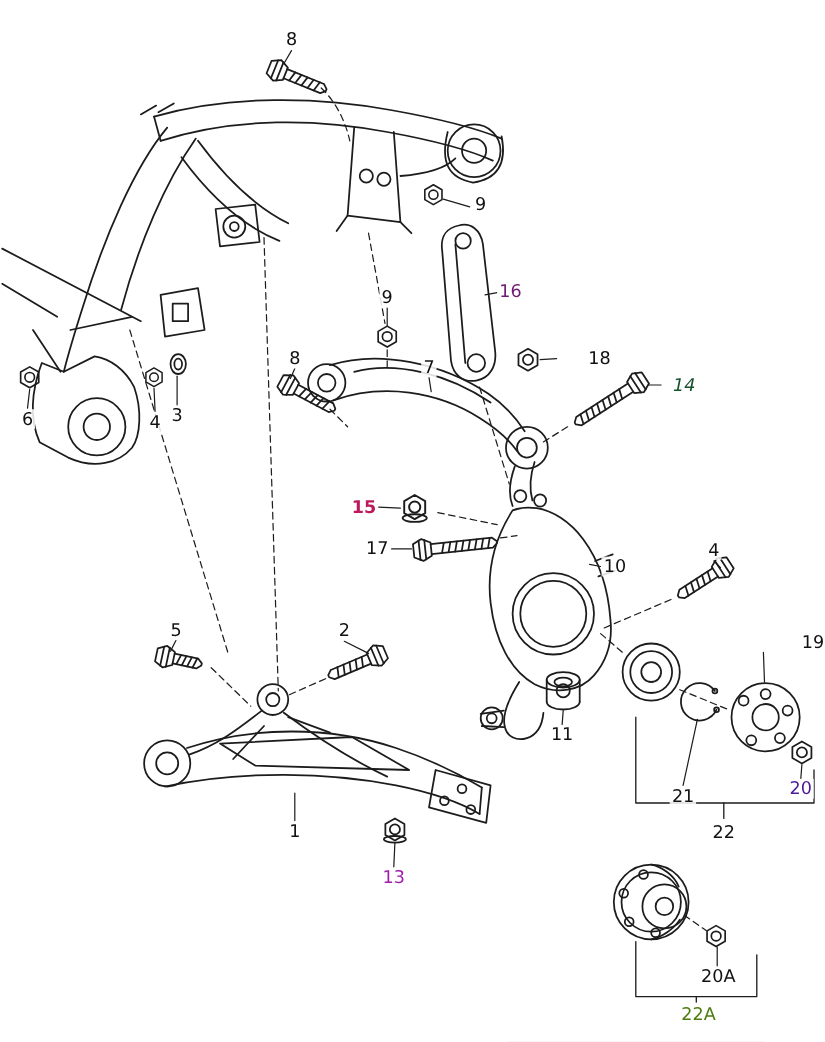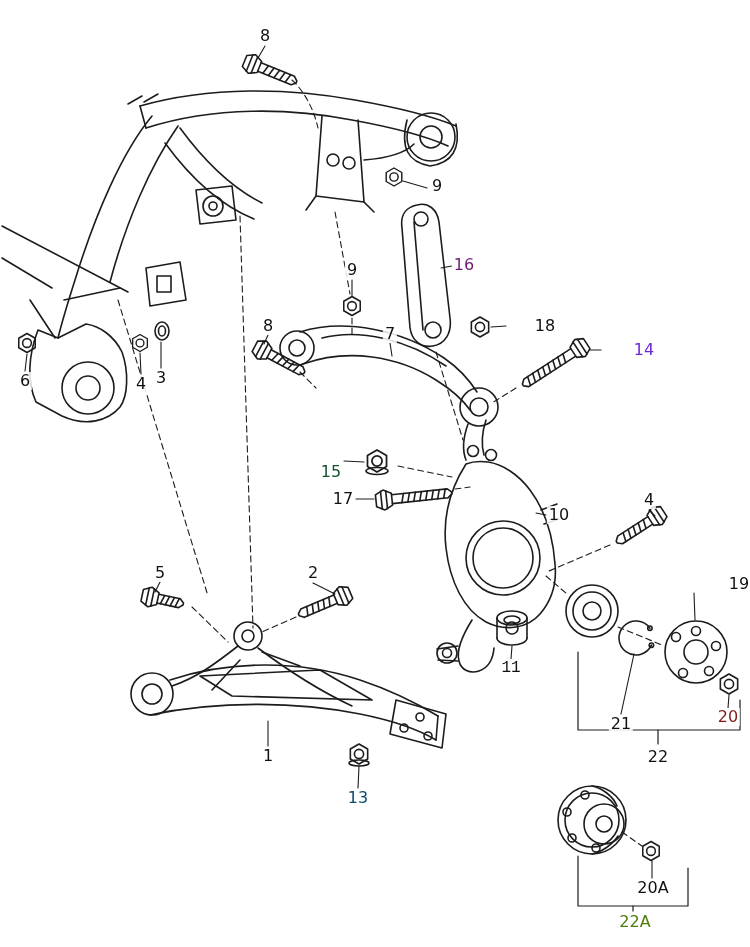--- a/index.html
+++ b/index.html
@@ -303,34 +303,34 @@
   </svg>
 
   <div class="callout-layer">
       <div class="callout" style="left: 265px; top: 36px; color: rgb(17, 17, 17);">8</div>
       <div class="callout" style="left: 437px; top: 186px; color: rgb(17, 17, 17);">9</div>
       <div class="callout" style="left: 464px; top: 265px; color: #701a75;">16</div>
       <div class="callout" style="left: 352px; top: 270px; color: rgb(17, 17, 17);">9</div>
       <div class="callout" style="left: 519px; top: 326px; color: rgb(17, 17, 17); margin-left: 26px;">18</div>
       <div class="callout" style="left: 268px; top: 326px; color: rgb(17, 17, 17);">8</div>
       <div class="callout" style="left: 390px; top: 334px; color: rgb(17, 17, 17);">7</div>
-      <div class="callout" style="left: 644px; top: 350px; color: #6d28d9;">14</div>
+      <div class="callout" style="left: 622px; top: 350px; color: #14532d; font-style: italic;">14</div>
       <div class="callout" style="left: 25px; top: 381px; color: rgb(17, 17, 17);">6</div>
       <div class="callout" style="left: 141px; top: 384px; color: rgb(17, 17, 17);">4</div>
       <div class="callout" style="left: 161px; top: 378px; color: rgb(17, 17, 17);">3</div>
-      <div class="callout" style="left: 331px; top: 472px; color: #14532d;">15</div>
+      <div class="callout" style="left: 331px; top: 461px; color: #be185d; font-weight: bold;">15</div>
       <div class="callout" style="left: 343px; top: 499px; color: rgb(17, 17, 17);">17</div>
       <div class="callout" style="left: 559px; top: 515px; color: rgb(17, 17, 17);">10</div>
       <div class="callout" style="left: 649px; top: 500px; color: rgb(17, 17, 17);">4</div>
       <div class="callout" style="left: 160px; top: 573px; color: rgb(17, 17, 17);">5</div>
       <div class="callout" style="left: 313px; top: 573px; color: rgb(17, 17, 17);">2</div>
       <div class="callout" style="left: 694px; top: 584px; color: rgb(17, 17, 17); margin-left: 45px;">19</div>
-      <div class="callout" style="left: 511px; top: 668px; color: rgb(17, 17, 17); font-family: Liberation Mono, monospace;">11</div>
+      <div class="callout" style="left: 511px; top: 668px; color: rgb(17, 17, 17);">11</div>
       <div class="callout" style="left: 621px; top: 724px; color: rgb(17, 17, 17);">21</div>
-      <div class="callout" style="left: 728px; top: 717px; color: #7f1d1d;">20</div>
+      <div class="callout" style="left: 728px; top: 717px; color: #4c1d95;">20</div>
       <div class="callout" style="left: 268px; top: 756px; color: rgb(17, 17, 17);">1</div>
       <div class="callout" style="left: 658px; top: 757px; color: rgb(17, 17, 17);">22</div>
-      <div class="callout" style="left: 358px; top: 798px; color: #0c4a6e;">13</div>
+      <div class="callout" style="left: 358px; top: 798px; color: #a21caf;">13</div>
       <div class="callout" style="left: 653px; top: 888px; color: rgb(17, 17, 17);">20A</div>
       <div class="callout" style="left: 635px; top: 922px; color: #4d7c0f;">22A</div>
     </div>
 
 </div>
 
 </body></html>

